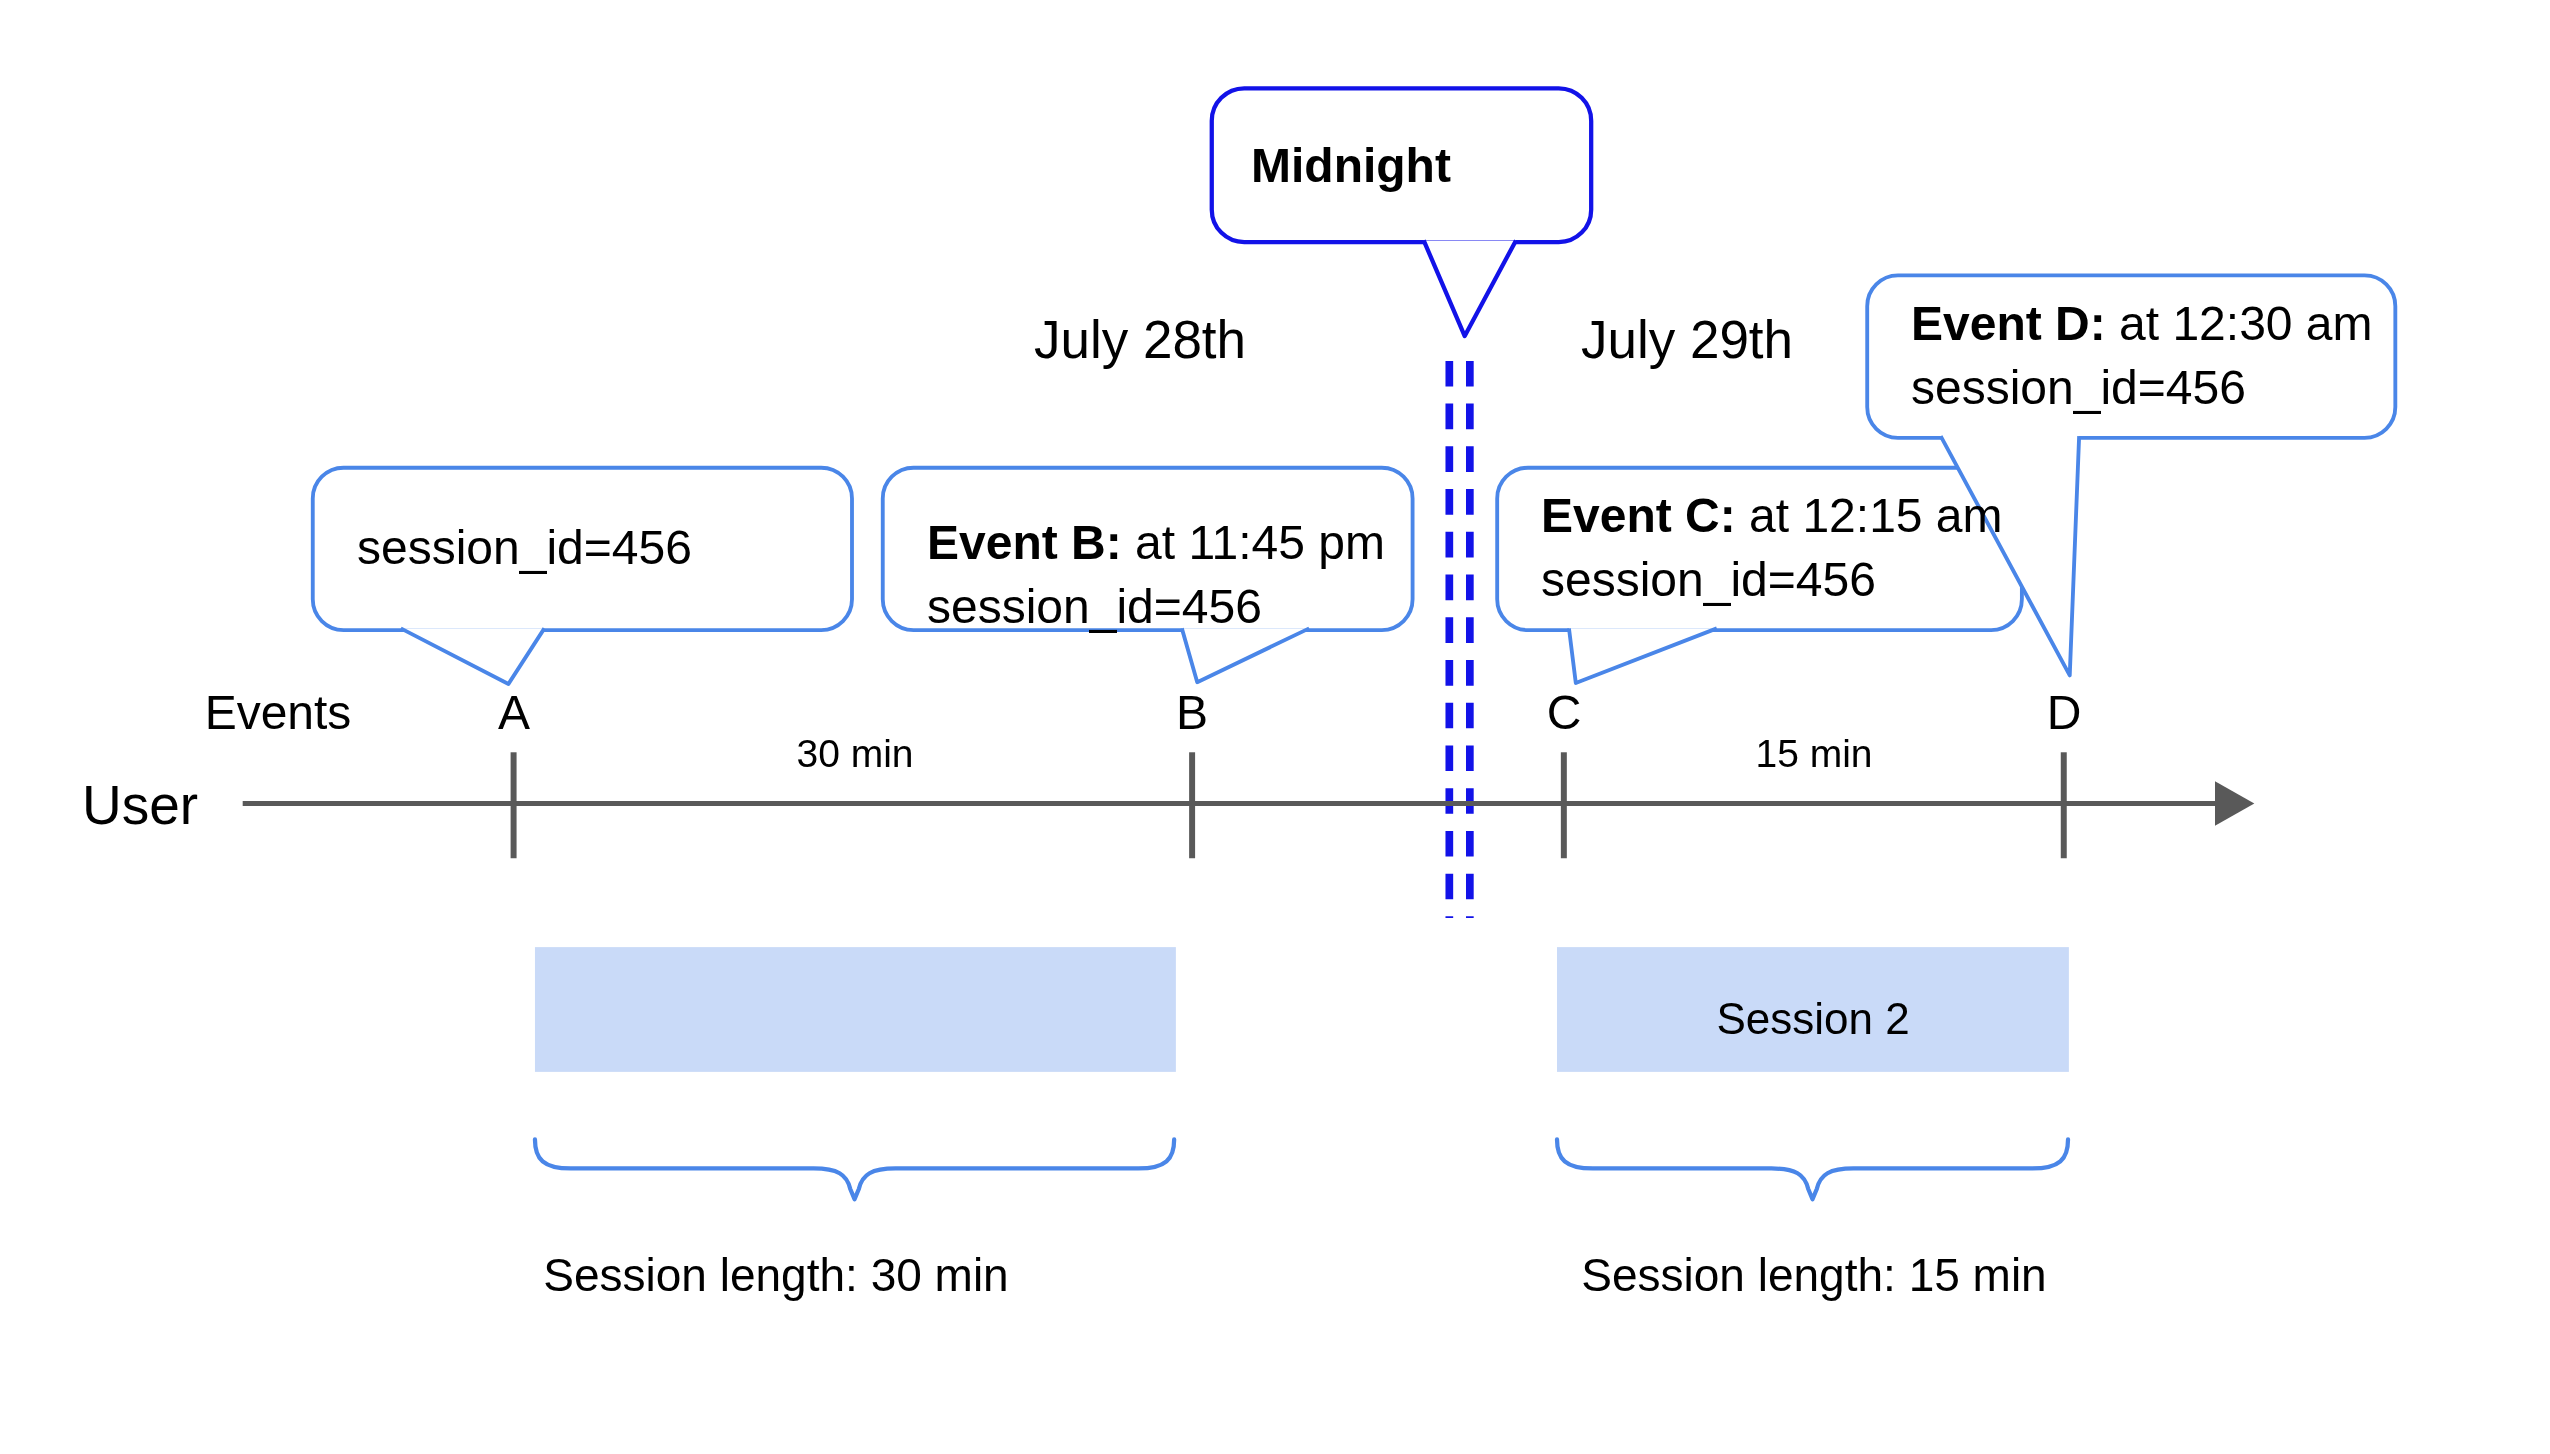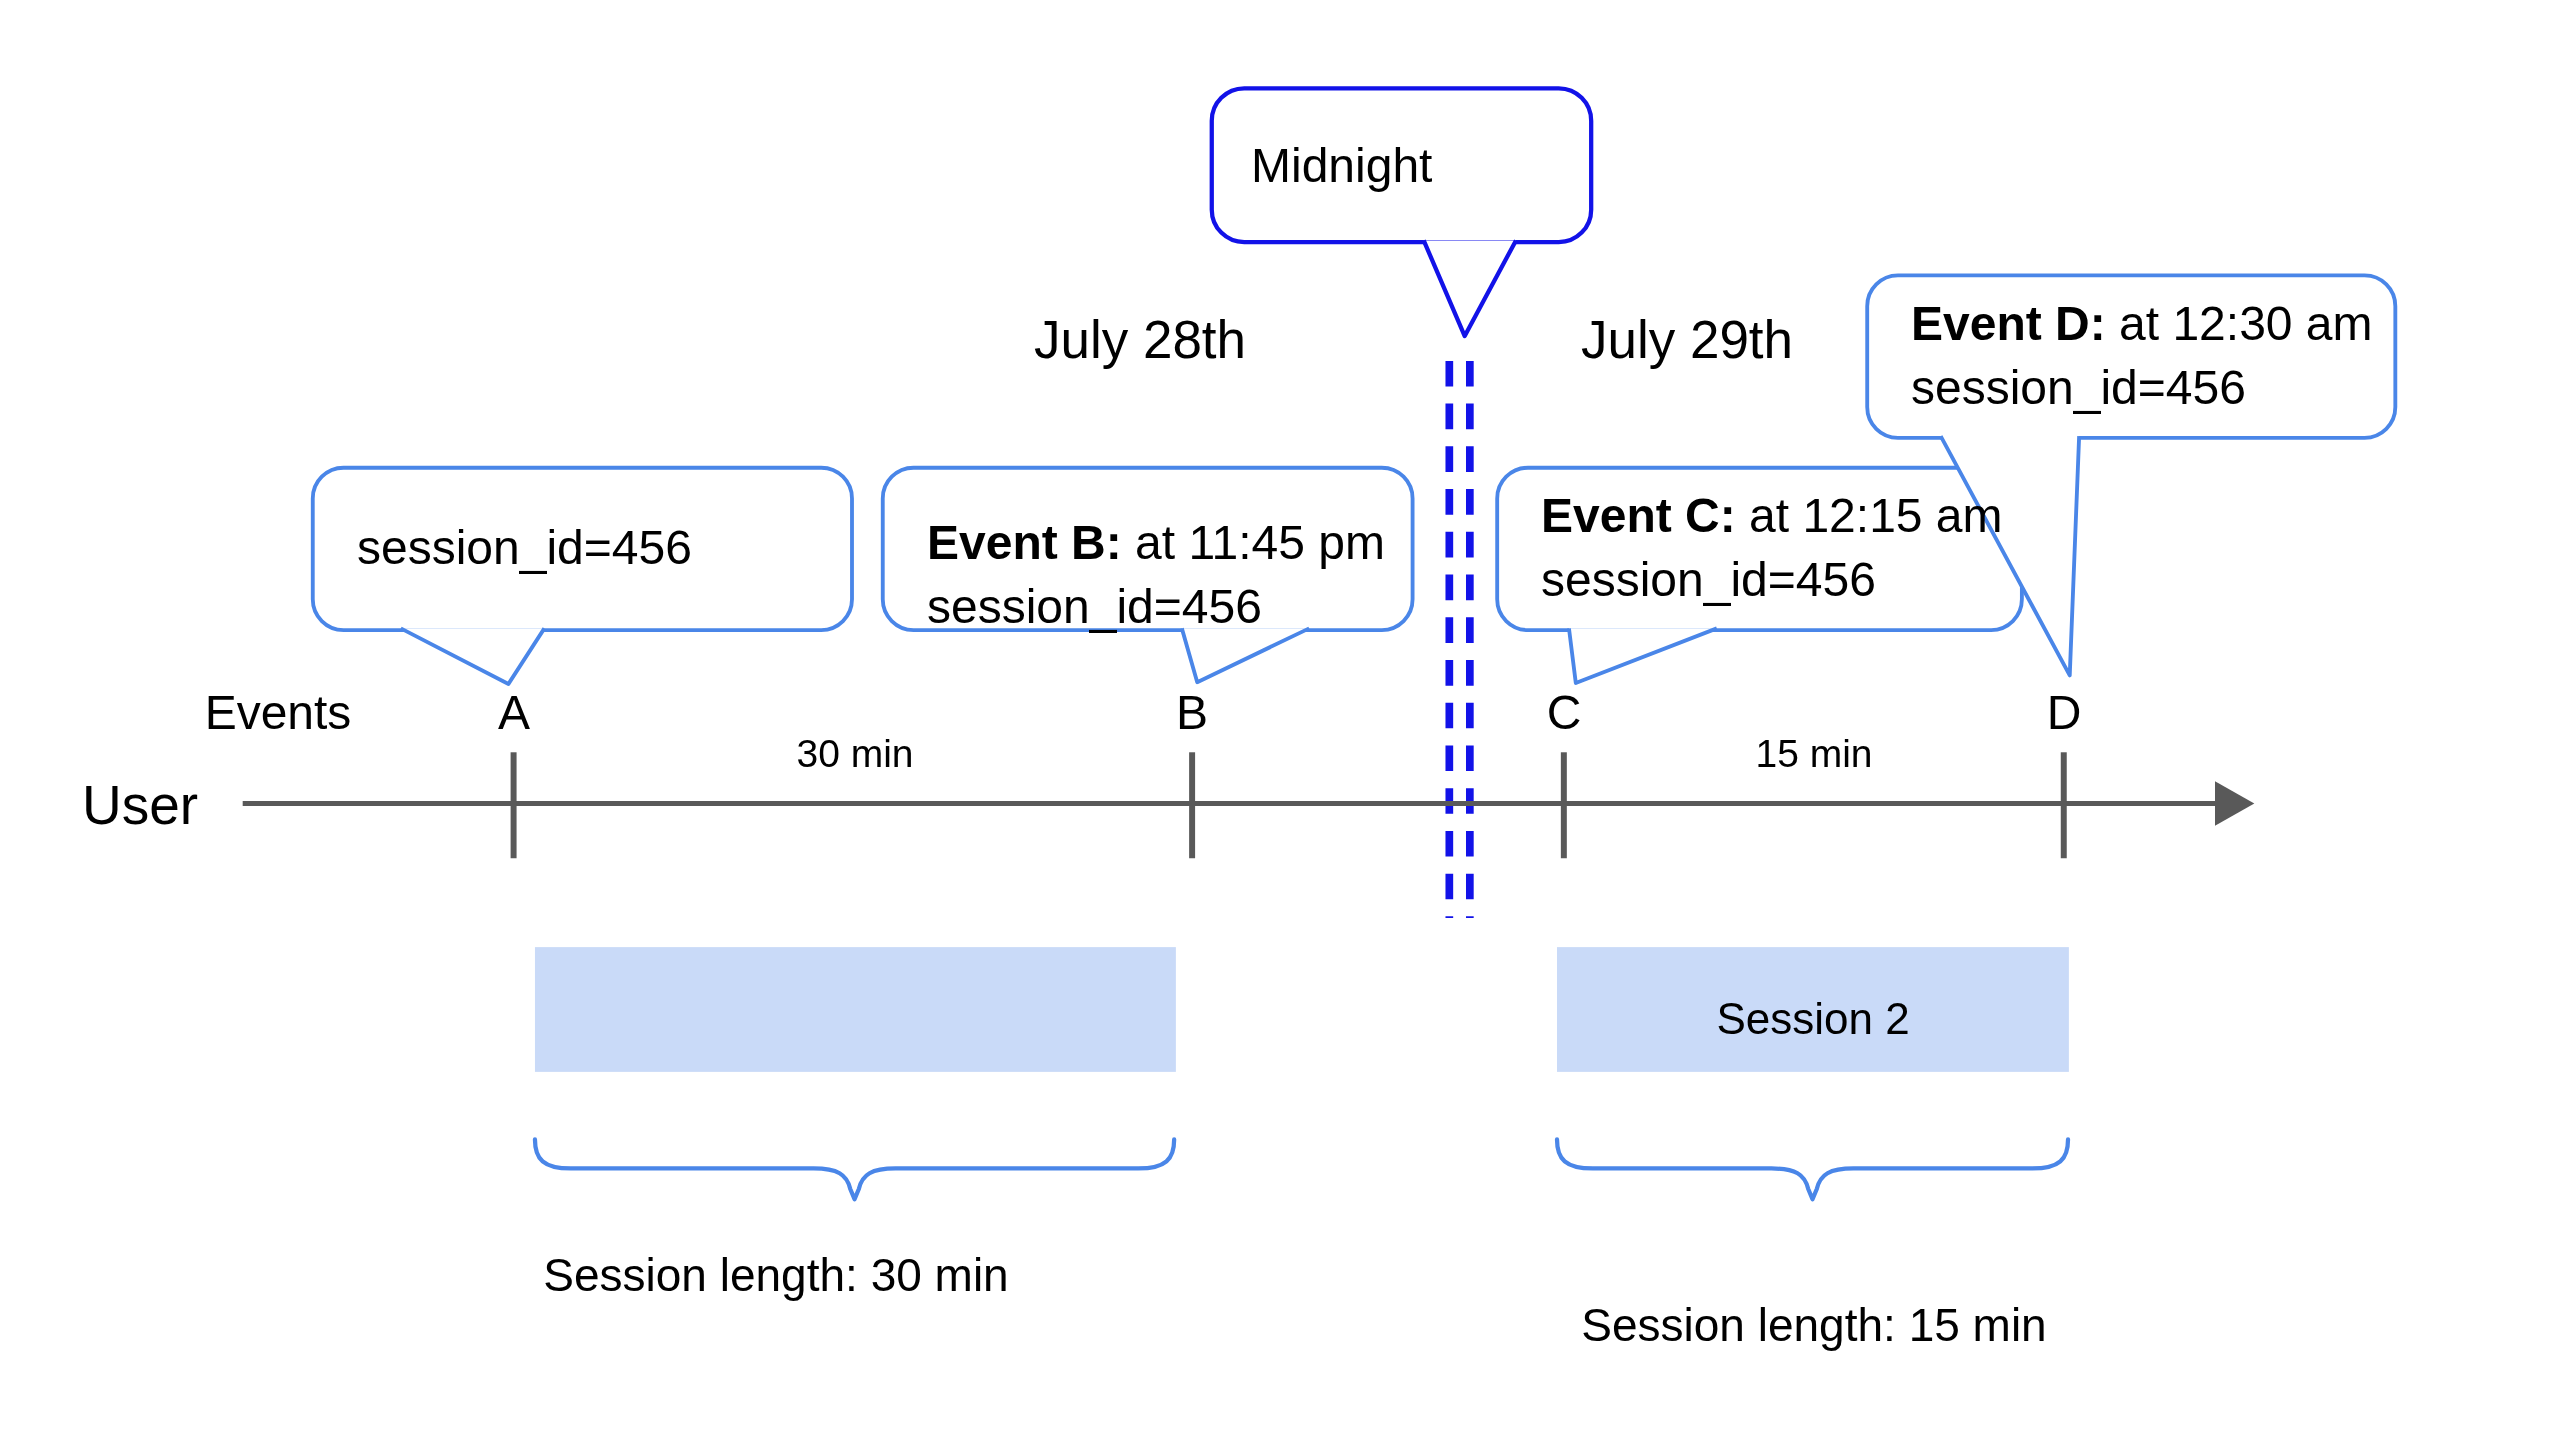--- a/index.html
+++ b/index.html
@@ -37,31 +37,31 @@
 
   
   .callout-text{position:absolute;display:flex;flex-direction:column;justify-content:center;
     padding-left:44px;font-size:48px;line-height:64px;white-space:nowrap}
   .callout-text .b{font-weight:bold}
   #ct-a{left:313px;top:467px;width:539px;height:162px}
   #ct-b{left:883px;top:495px;width:530px;height:160px}
   #ct-c{left:1497px;top:467px;width:525px;height:162px}
   #ct-d{left:1867px;top:275px;width:528px;height:162px}
   #midnight-label{position:absolute;left:1212px;top:88px;width:379px;height:154px;
-    display:flex;align-items:center;padding-left:39px;font-weight:normal;font-size:48px;white-space:nowrap}
+    display:flex;align-items:center;padding-left:39px;font-weight:bold;font-size:48px;white-space:nowrap}
 
   
   .session-label{position:absolute;display:flex;align-items:center;justify-content:center;
     font-size:44px;white-space:nowrap}
   #sess1-label{left:535px;top:947px;width:641px;height:125px}
   #sess2-label{left:1557px;top:947px;width:512px;height:143px}
 
   .length-label{font-size:46px}
   #sl1{left:776px;top:1248px}
-  #sl2{left:1814px;top:1298px}
+  #sl2{left:1814px;top:1248px}
 </style>
 </head>
 <body>
 
 <div class="canvas">
 
   <svg class="layer" viewBox="0 0 2984 1702">
 
     <rect x="626" y="1108" width="750" height="146" fill="var(--session-fill)"></rect>
     <rect x="1822" y="1108" width="599" height="146" fill="var(--session-fill)"></rect>

